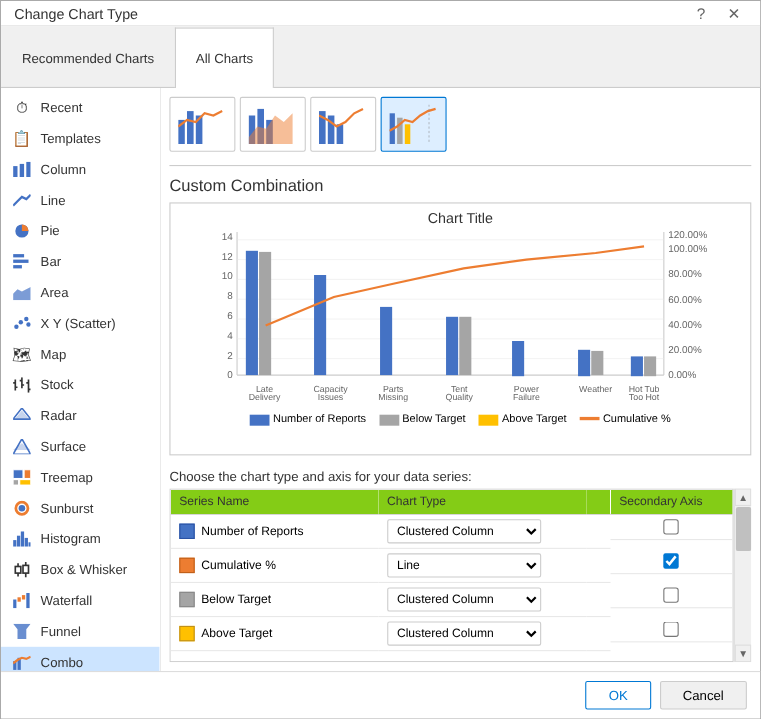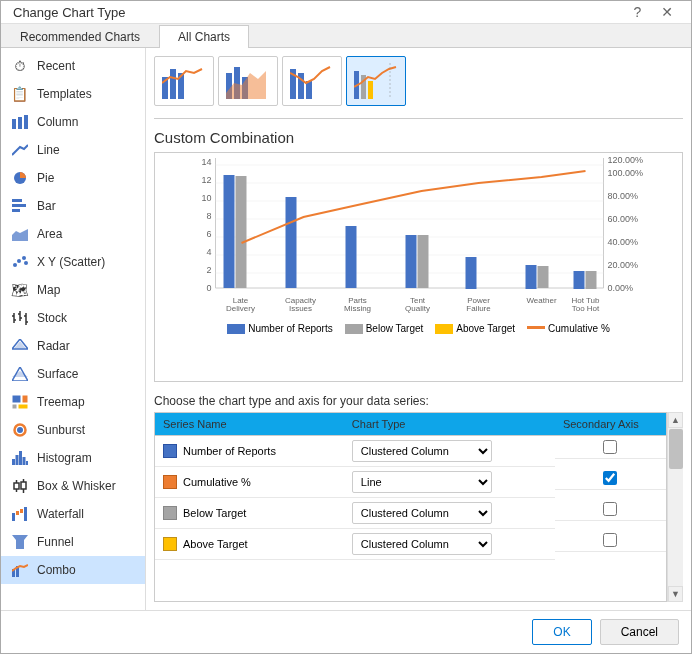--- a/index.html
+++ b/index.html
@@ -48,21 +48,21 @@
     }
 
     .tabs-row {
       display: flex;
       background: #f0f0f0;
       border-bottom: 1px solid #ccc;
       padding: 0 0;
     }
 
     .tab {
-      padding: 4px 18px;
+      padding: 20px 18px;
       cursor: pointer;
       font-size: 12px;
       color: #333;
       border: 1px solid transparent;
       border-bottom: none;
       position: relative;
       top: 1px;
     }
 
     .tab.active {
@@ -201,21 +201,21 @@
       overflow-y: auto;
       position: relative;
     }
 
     .series-table {
       width: 100%;
       border-collapse: collapse;
     }
 
     .series-table th {
-      background: #0ea5e9;
+      background: #84cc16;
       border-bottom: 1px solid #ccc;
       padding: 5px 8px;
       text-align: left;
       font-size: 11px;
       font-weight: 500;
       color: #333;
       position: sticky;
       top: 0;
     }
 
@@ -553,20 +553,21 @@
             <line x1="36" y1="0" x2="36" y2="36" stroke="#888" stroke-width="0.5" stroke-dasharray="2,2"></line>
           </svg>
         </button>
       </div>
 
       <div class="separator-h"></div>
 
       <div class="section-title">Custom Combination</div>
 
       <div class="chart-preview">
+        <div class="chart-title">Chart Title</div>
         <svg width="100%" height="165" viewBox="0 0 490 165">
 
           <line x1="42" y1="5" x2="42" y2="135" stroke="#ccc" stroke-width="1"></line>
 
           <line x1="430" y1="5" x2="430" y2="135" stroke="#ccc" stroke-width="1"></line>
 
           <line x1="42" y1="135" x2="430" y2="135" stroke="#ccc" stroke-width="1"></line>
 
           <text x="38" y="138" text-anchor="end" font-size="9" fill="#666">0</text>
           <text x="38" y="120" text-anchor="end" font-size="9" fill="#666">2</text>

